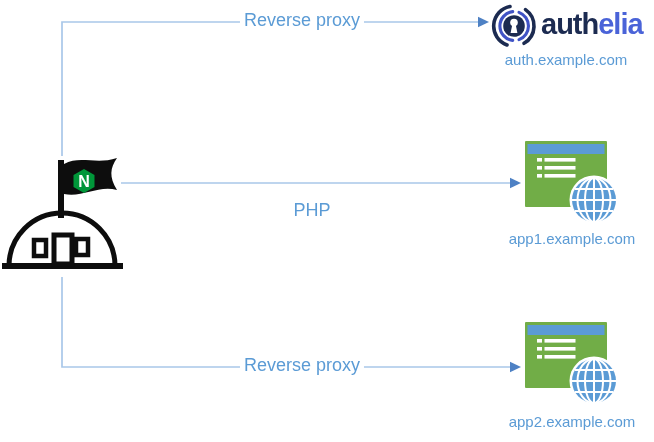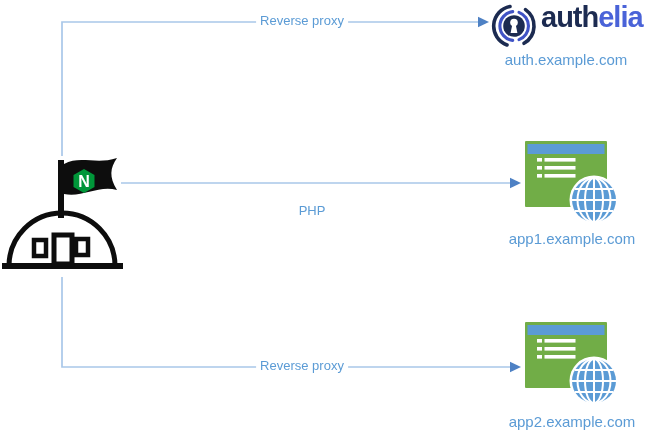--- a/index.html
+++ b/index.html
@@ -4,41 +4,41 @@
 <style>
   html,body{margin:0;padding:0;background:#fff;}
   .canvas{position:relative;width:654px;height:442px;background:#ffffff;
           font-family:"Liberation Sans",sans-serif;overflow:hidden;}
   .abs{position:absolute;}
   svg{display:block;}
   .connector-layer{position:absolute;left:0;top:0;z-index:1;}
   .connector{stroke:var(--connector-line);stroke-width:1.7;fill:none;}
   .arrowhead{fill:var(--connector-arrow);stroke:none;}
   .conn-label{position:absolute;transform:translate(-50%,-50%);z-index:3;
-              font-size:13px;color:var(--label-text);background:#fff;
+              font-size:18px;color:var(--label-text);background:#fff;
               padding:0 4px;white-space:nowrap;line-height:1.2;text-align:right;}
   .domain{position:absolute;width:200px;text-align:center;font-size:15px;
           color:var(--label-text);white-space:nowrap;z-index:2;}
   .icon-layer{z-index:2;}
   
   .ink{fill:var(--icon-black);}
   .ink-stroke{stroke:var(--icon-black);fill:#fff;}
   .hex{fill:var(--nginx-green);}
   .hex-letter{fill:#ffffff;font-weight:bold;font-size:16px;
               font-family:"Liberation Sans",sans-serif;}
   
   .app-green{fill:var(--app-green);}
   .app-blue{fill:var(--app-blue);}
   .app-white{fill:#ffffff;}
   .globe-line{stroke:#ffffff;stroke-width:2;fill:none;}
   
   .auth-navy{stroke:var(--authelia-navy);stroke-width:3.6;fill:none;stroke-linecap:round;}
   .auth-blue{stroke:var(--authelia-ring-blue);stroke-width:3.1;fill:none;stroke-linecap:round;}
   .auth-core{fill:var(--authelia-navy);}
-  .wordmark{position:absolute;left:541px;top:2px;z-index:2;font-size:29px;
+  .wordmark{position:absolute;left:541px;top:9px;z-index:2;font-size:29px;
             font-weight:bold;letter-spacing:-1px;line-height:1.1;
             color:var(--authelia-navy);white-space:nowrap;}
   .wordmark .lite{color:var(--authelia-blue);}
 </style>
 </head>
 <body>
 
 <div class="canvas">
 
   <svg class="connector-layer" width="654" height="442" viewBox="0 0 654 442">

